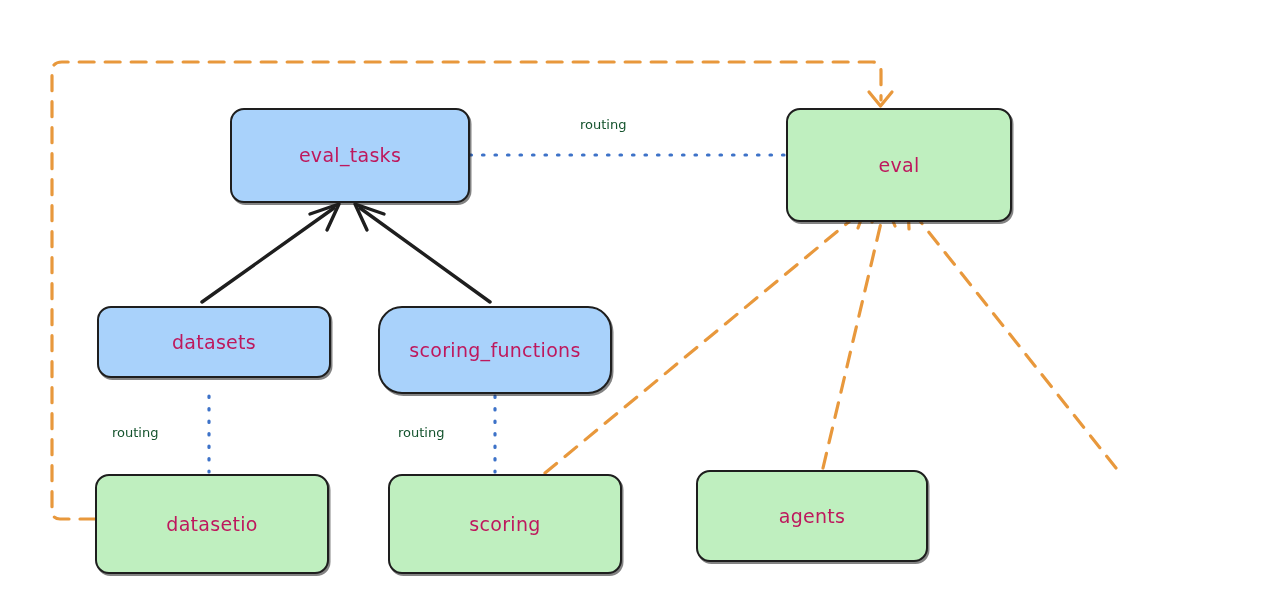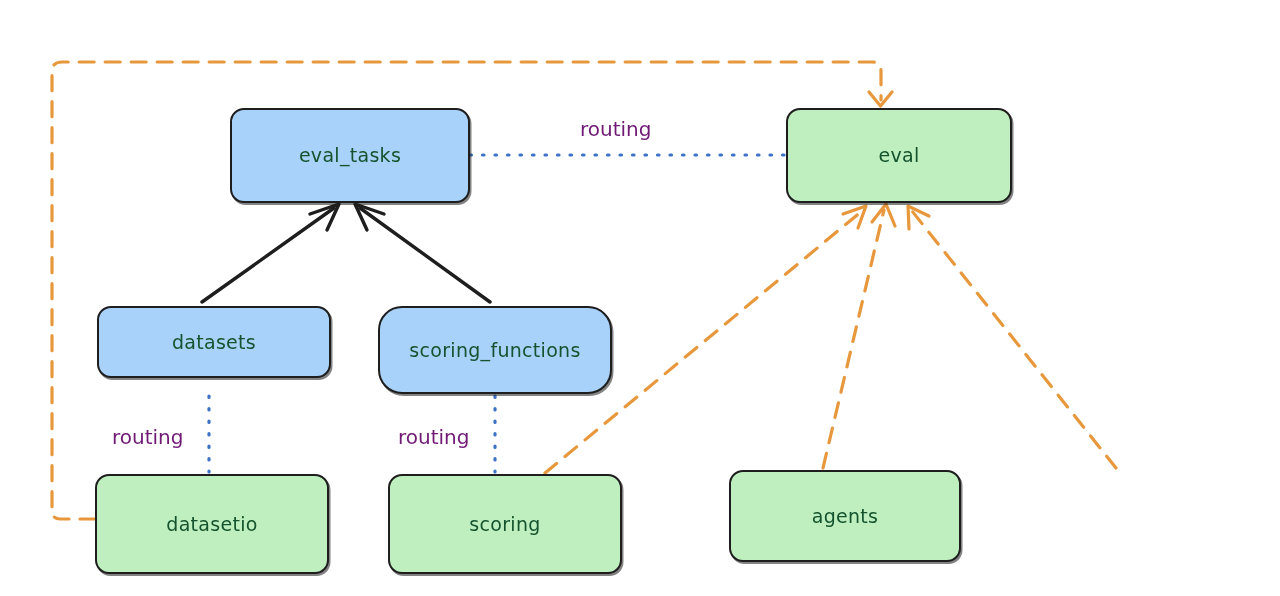--- a/index.html
+++ b/index.html
@@ -34,34 +34,34 @@
     display: flex;
     align-items: center;
     justify-content: center;
     text-align: center;
     z-index: 3;
     box-shadow: 1.5px 2px 0 0 rgba(30,30,30,0.55);
   }
   .node-label {
     font-family: "DejaVu Sans", sans-serif;
     font-size: 19px;
-    color: #14532d;
+    color: #be185d;
     letter-spacing: 0.3px;
     line-height: 1.1;
     padding: 0 10px;
     white-space: nowrap;
   }
   .node.blue  { background: #a9d2fb; }
   .node.green { background: #bfefbf; }
 
   .edge-label {
     position: absolute;
     font-family: "DejaVu Sans", sans-serif;
-    font-size: 20px;
-    color: #701a75;
+    font-size: 13px;
+    color: #14532d;
     z-index: 4;
     white-space: nowrap;
   }
 </style>
 </head>
 <body>
 
 <div id="canvas">
 
   <svg id="edge-layer" viewBox="0 0 1280 596" xmlns="http://www.w3.org/2000/svg">
@@ -106,41 +106,41 @@
 
     <g>
       <path d="M 495 396 L 495 472" fill="none" stroke="#3d72c8" stroke-width="3.2" stroke-dasharray="1.5 11" stroke-linecap="round"></path>
     </g>
   </svg>
 
   <div class="node blue" style="left:230px; top:108px; width:240px; height:95px;">
     <span class="node-label">eval_tasks</span>
   </div>
 
-  <div class="node green" style="left:786px; top:108px; width:226px; height:95px;">
+  <div class="node green" style="left:786px; top:108px; width:226px; height:114px;">
     <span class="node-label">eval</span>
   </div>
 
   <div class="node blue" style="left:97px; top:306px; width:234px; height:72px;">
     <span class="node-label">datasets</span>
   </div>
 
   <div class="node blue" style="left:378px; top:306px; width:234px; height:88px;border-radius:24px;">
     <span class="node-label">scoring_functions</span>
   </div>
 
   <div class="node green" style="left:95px; top:474px; width:234px; height:100px;">
     <span class="node-label">datasetio</span>
   </div>
 
   <div class="node green" style="left:388px; top:474px; width:234px; height:100px;">
     <span class="node-label">scoring</span>
   </div>
 
-  <div class="node green" style="left:729px; top:470px; width:232px; height:92px;">
+  <div class="node green" style="left:696px; top:470px; width:232px; height:92px;">
     <span class="node-label">agents</span>
   </div>
 
 
   <div class="edge-label" style="left:580px; top:117px;">routing</div>
 
   <div class="edge-label" style="left:112px; top:425px;">routing</div>
 
   <div class="edge-label" style="left:398px; top:425px;">routing</div>
 

